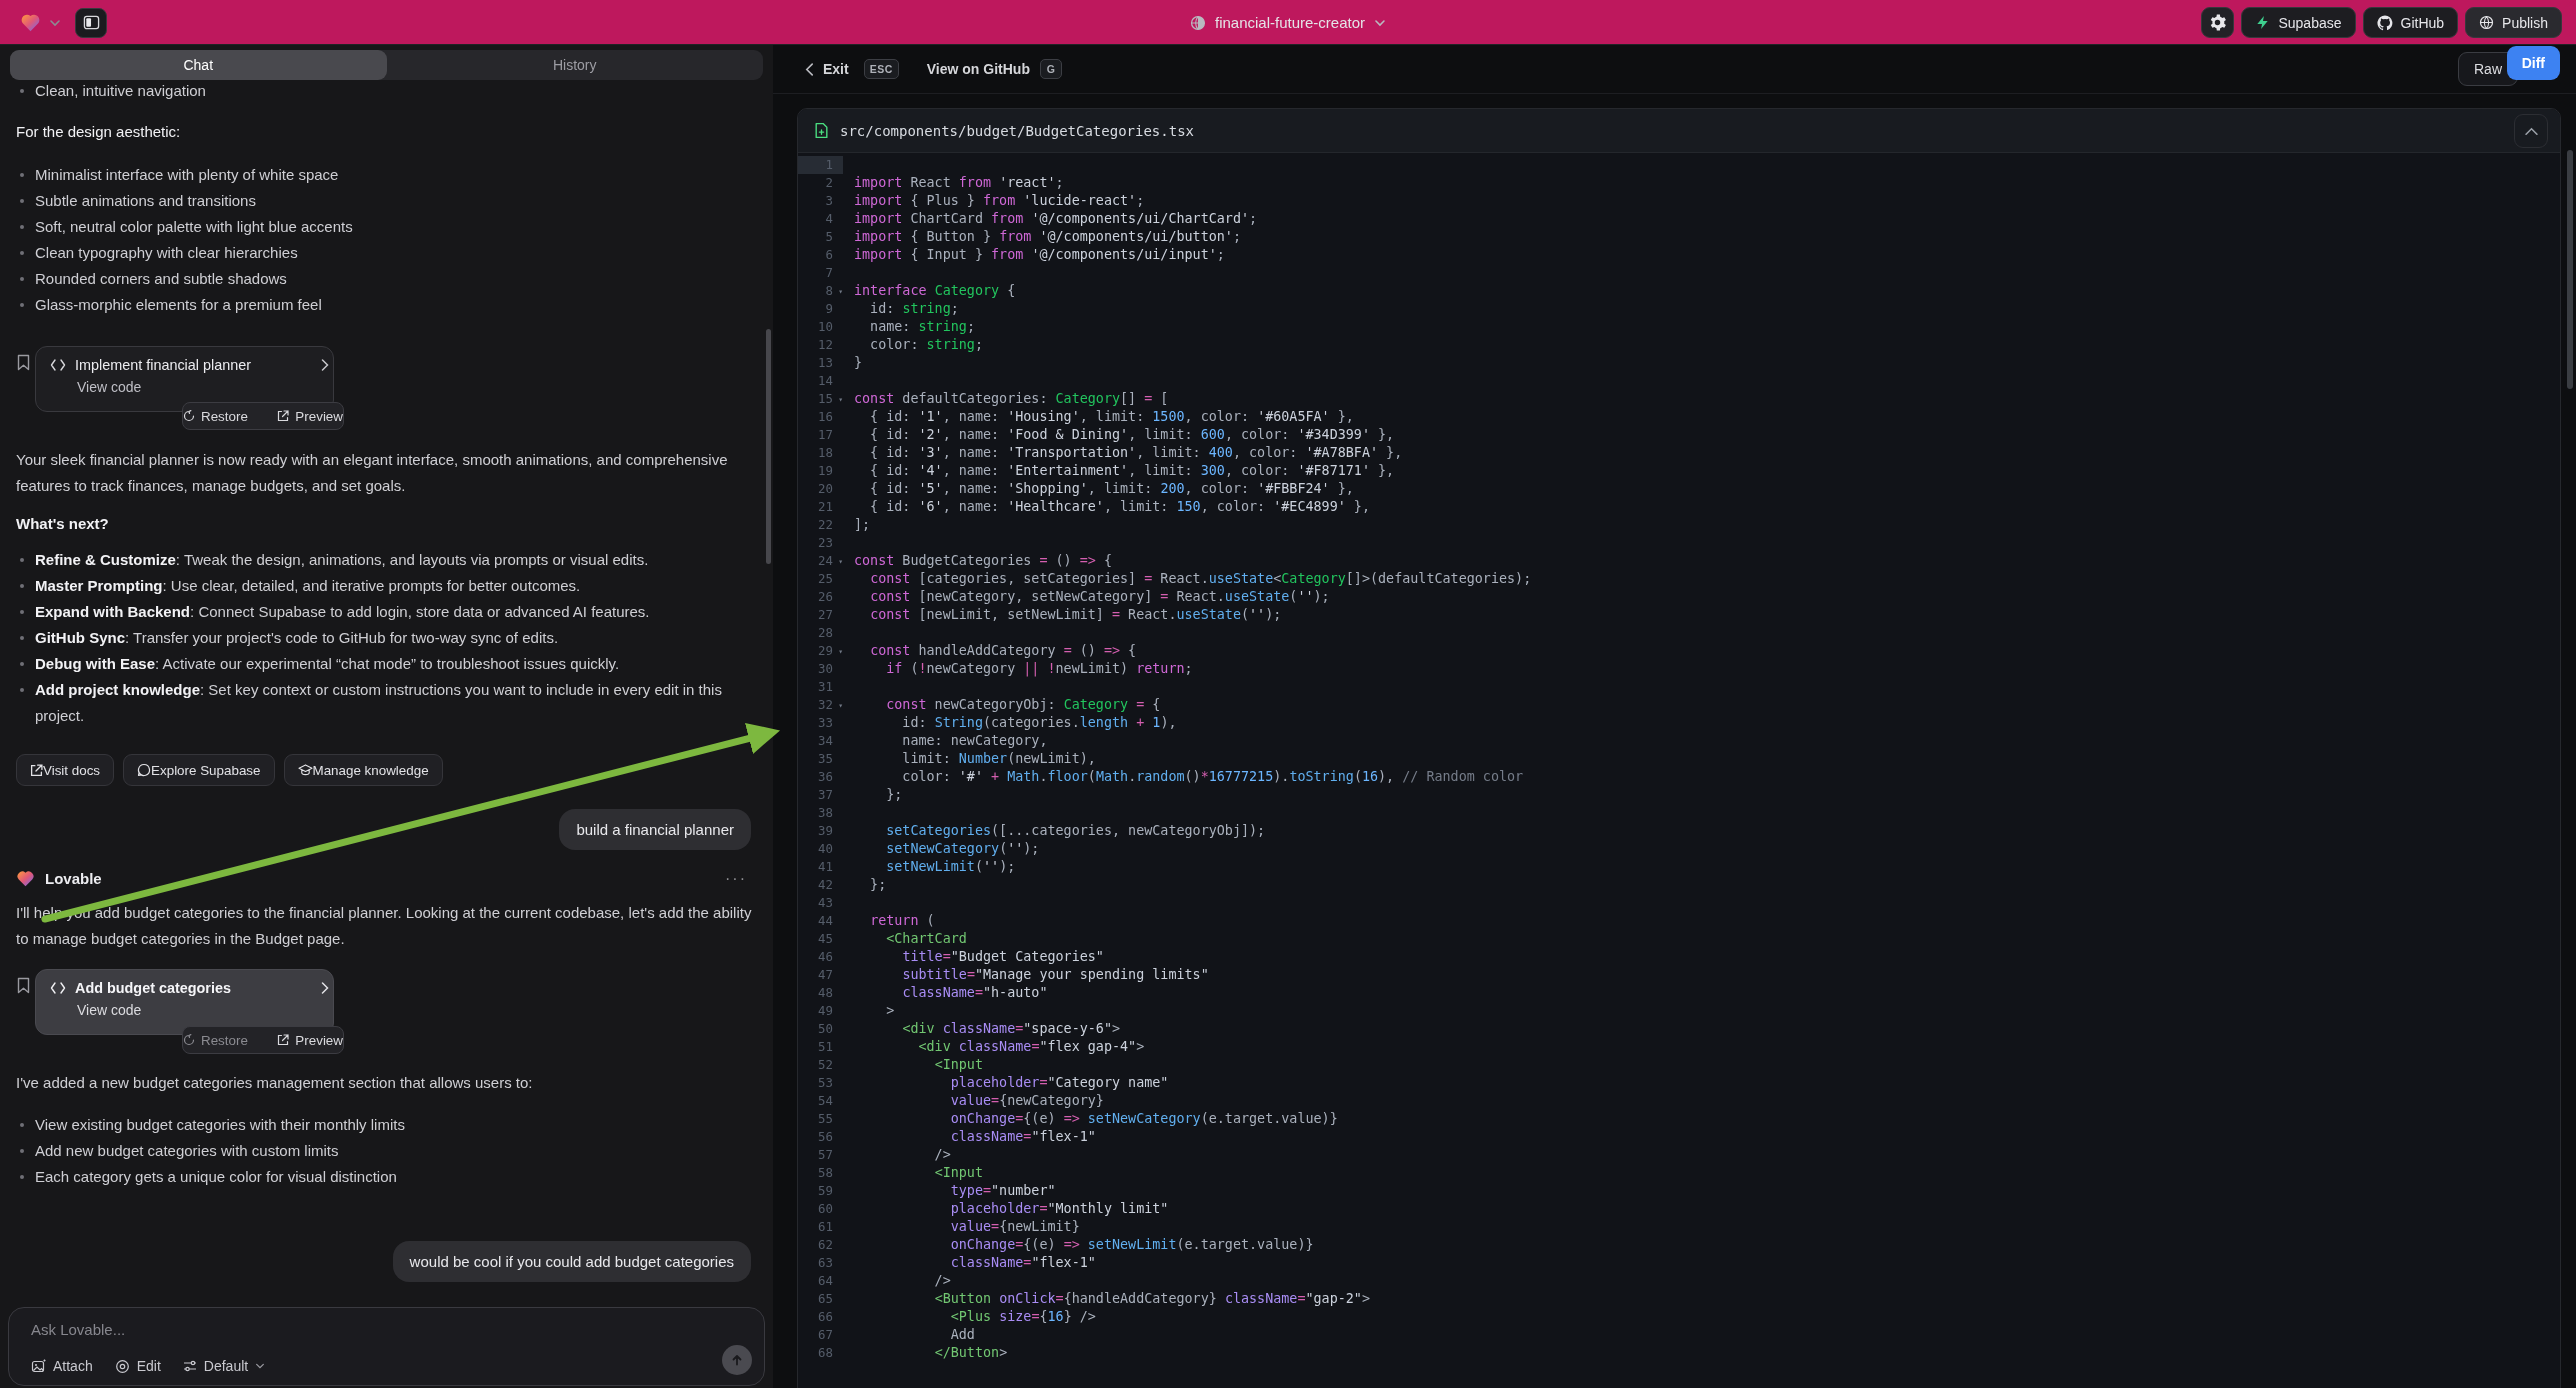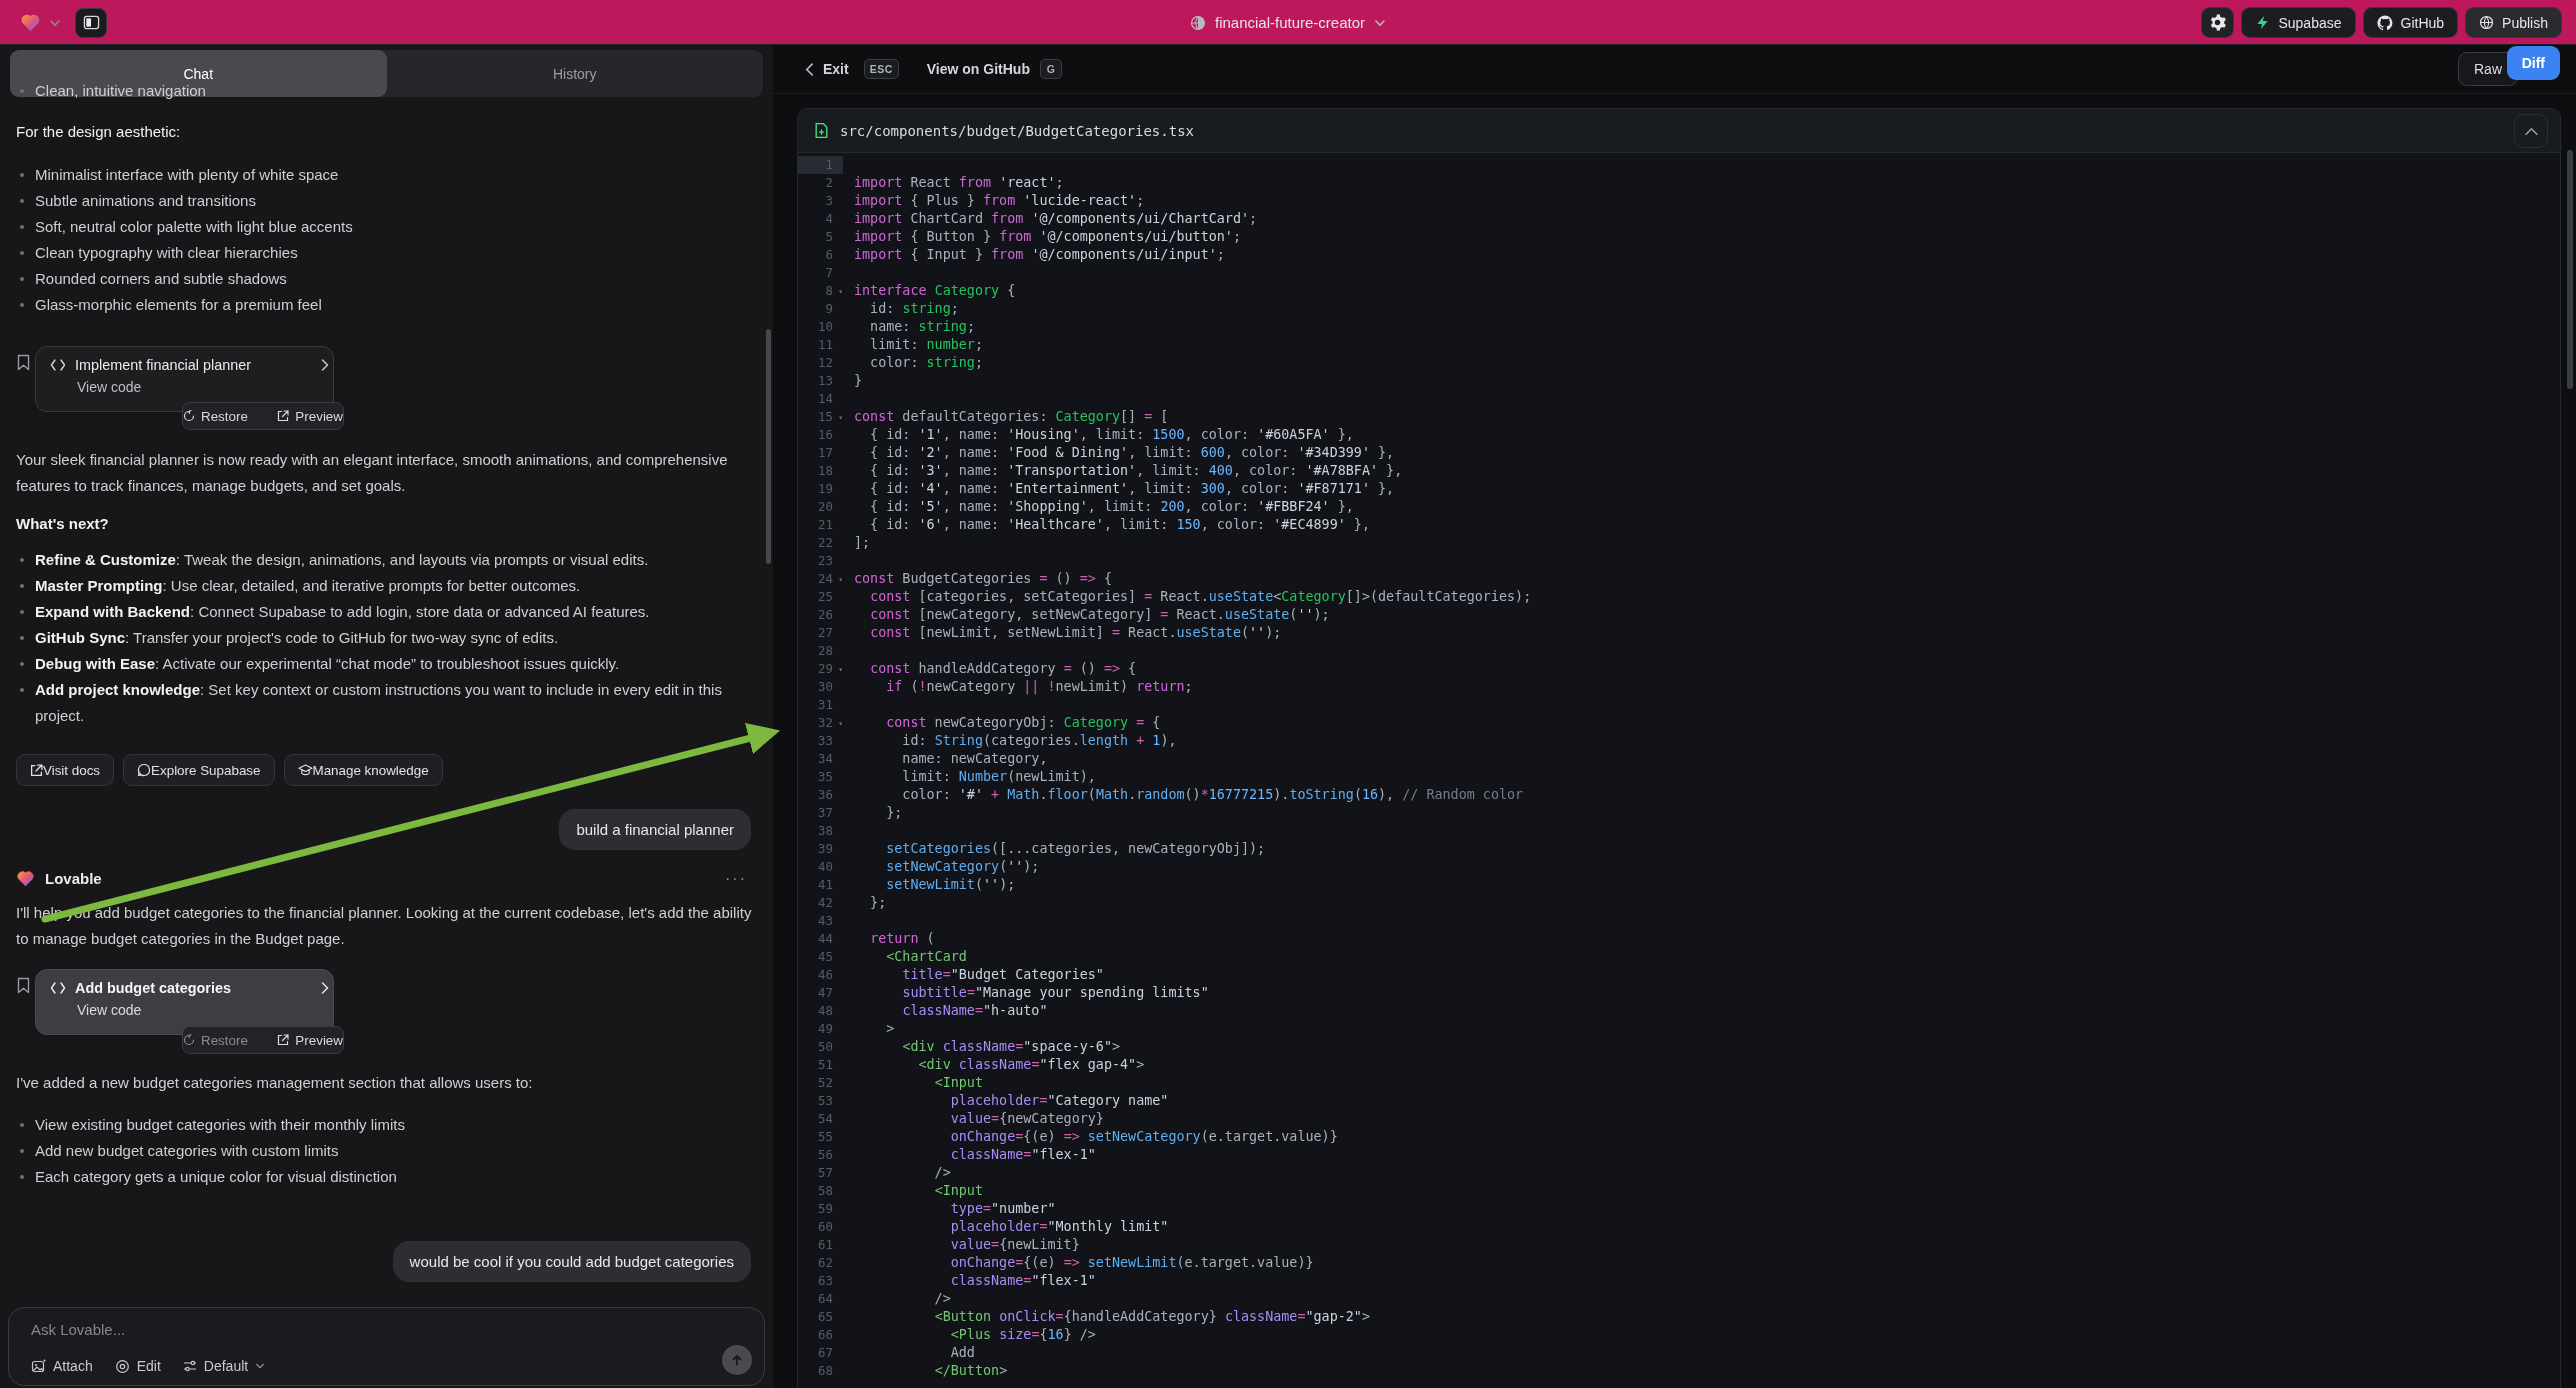--- a/index.html
+++ b/index.html
@@ -13,21 +13,21 @@
   .tb-left { position:absolute; left:20px; top:0; height:45px; display:flex; align-items:center; gap:8px; }
   .icon-btn { display:flex; align-items:center; justify-content:center; width:32px; height:30px; border:1px solid #39393e; border-radius:8px; background:#1b1b1f; color:#d8d8dc; }
   .tb-center { position:absolute; left:50%; top:0; transform:translateX(-50%); height:45px; display:flex; align-items:center; gap:9px; color:#e4e4e7; font-size:15px; }
   .tb-right { position:absolute; right:14px; top:0; height:45px; display:flex; align-items:center; gap:7px; }
   .tb-btn { display:inline-flex; align-items:center; gap:8px; height:31px; padding:0 13px; border:1px solid #37373c; border-radius:9px; background:#1d1d21; color:#e6e6ea; font-size:14px; }
   .tb-btn.gear { width:33px; padding:0; justify-content:center; background:#222226; }
 
   
   #chat { position:absolute; left:0; top:45px; width:773px; height:1343px; background:#171719; overflow:hidden; }
   .chat-el { position:absolute; left:16px; }
-  #tabs { position:absolute; left:10px; right:10px; top:5px; height:47px; background:#27272b; border-radius:9px; display:flex; font-size:14px; }
+  #tabs { position:absolute; left:10px; right:10px; top:5px; height:30px; background:#27272b; border-radius:9px; display:flex; font-size:14px; }
   .tab { flex:1; display:flex; align-items:center; justify-content:center; color:#9d9da4; border-radius:9px; }
   .tab.active { background:#49494e; color:#ffffff; }
   .p15 { font-size:15px; line-height:26px; color:#cfcfd4; width:745px; }
   .heading { font-size:15px; line-height:26px; font-weight:700; color:#f2f2f5; }
   ul.blist { list-style:none; width:745px; }
   ul.blist li { display:flex; gap:11px; font-size:15px; line-height:26px; }
   .dot { flex:none; width:4px; height:4px; border-radius:2px; background:#6f6f76; margin-top:11px; margin-left:4px; }
   .blist strong { color:#f2f2f5; font-weight:700; }
   .ver-card { position:absolute; left:35px; width:299px; height:66px; border-radius:12px; background:#1e1e21; border:1px solid #39393e; padding:10px 4px 0 14px; }
   .ver-card.selected { background:#3d3d42; border-color:#4a4a50; }
@@ -460,21 +460,20 @@
         <div class="code-row"><span class="gut hl">1</span><span class="src"></span></div>
         <div class="code-row"><span class="gut">2</span><span class="src"><span class="tk-kw">import</span> React <span class="tk-kw">from</span> <span class="tk-str">'react'</span>;</span></div>
         <div class="code-row"><span class="gut">3</span><span class="src"><span class="tk-kw">import</span> { Plus } <span class="tk-kw">from</span> <span class="tk-str">'lucide-react'</span>;</span></div>
         <div class="code-row"><span class="gut">4</span><span class="src"><span class="tk-kw">import</span> ChartCard <span class="tk-kw">from</span> <span class="tk-str">'@/components/ui/ChartCard'</span>;</span></div>
         <div class="code-row"><span class="gut">5</span><span class="src"><span class="tk-kw">import</span> { Button } <span class="tk-kw">from</span> <span class="tk-str">'@/components/ui/button'</span>;</span></div>
         <div class="code-row"><span class="gut">6</span><span class="src"><span class="tk-kw">import</span> { Input } <span class="tk-kw">from</span> <span class="tk-str">'@/components/ui/input'</span>;</span></div>
         <div class="code-row"><span class="gut">7</span><span class="src"></span></div>
         <div class="code-row"><span class="gut">8<span class="fold">▾</span></span><span class="src"><span class="tk-kw">interface</span> <span class="tk-type">Category</span> {</span></div>
         <div class="code-row"><span class="gut">9</span><span class="src">  id: <span class="tk-type">string</span>;</span></div>
         <div class="code-row"><span class="gut">10</span><span class="src">  name: <span class="tk-type">string</span>;</span></div>
-        <div class="code-row"><span class="gut">11</span><span class="src">  limit: <span class="tk-type">number</span>;</span></div>
         <div class="code-row"><span class="gut">12</span><span class="src">  color: <span class="tk-type">string</span>;</span></div>
         <div class="code-row"><span class="gut">13</span><span class="src">}</span></div>
         <div class="code-row"><span class="gut">14</span><span class="src"></span></div>
         <div class="code-row"><span class="gut">15<span class="fold">▾</span></span><span class="src"><span class="tk-kw">const</span> defaultCategories: <span class="tk-type">Category</span>[] <span class="tk-op">=</span> [</span></div>
         <div class="code-row"><span class="gut">16</span><span class="src">  { id: <span class="tk-str">'1'</span>, name: <span class="tk-str">'Housing'</span>, limit: <span class="tk-num">1500</span>, color: <span class="tk-str">'#60A5FA'</span> },</span></div>
         <div class="code-row"><span class="gut">17</span><span class="src">  { id: <span class="tk-str">'2'</span>, name: <span class="tk-str">'Food &amp; Dining'</span>, limit: <span class="tk-num">600</span>, color: <span class="tk-str">'#34D399'</span> },</span></div>
         <div class="code-row"><span class="gut">18</span><span class="src">  { id: <span class="tk-str">'3'</span>, name: <span class="tk-str">'Transportation'</span>, limit: <span class="tk-num">400</span>, color: <span class="tk-str">'#A78BFA'</span> },</span></div>
         <div class="code-row"><span class="gut">19</span><span class="src">  { id: <span class="tk-str">'4'</span>, name: <span class="tk-str">'Entertainment'</span>, limit: <span class="tk-num">300</span>, color: <span class="tk-str">'#F87171'</span> },</span></div>
         <div class="code-row"><span class="gut">20</span><span class="src">  { id: <span class="tk-str">'5'</span>, name: <span class="tk-str">'Shopping'</span>, limit: <span class="tk-num">200</span>, color: <span class="tk-str">'#FBBF24'</span> },</span></div>
         <div class="code-row"><span class="gut">21</span><span class="src">  { id: <span class="tk-str">'6'</span>, name: <span class="tk-str">'Healthcare'</span>, limit: <span class="tk-num">150</span>, color: <span class="tk-str">'#EC4899'</span> },</span></div>

